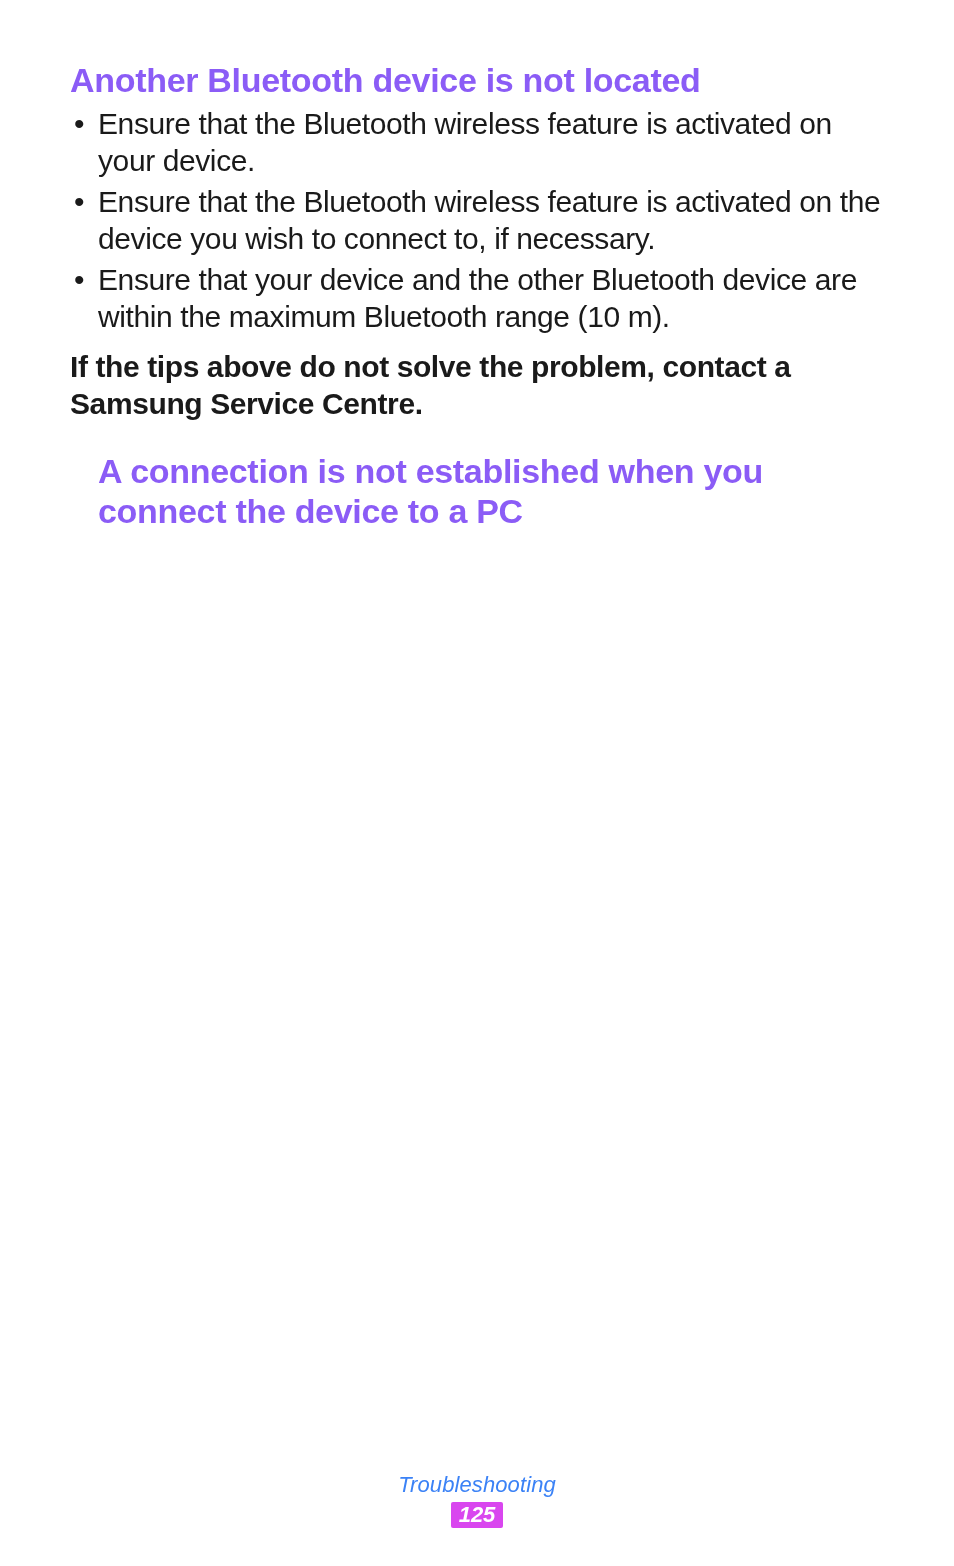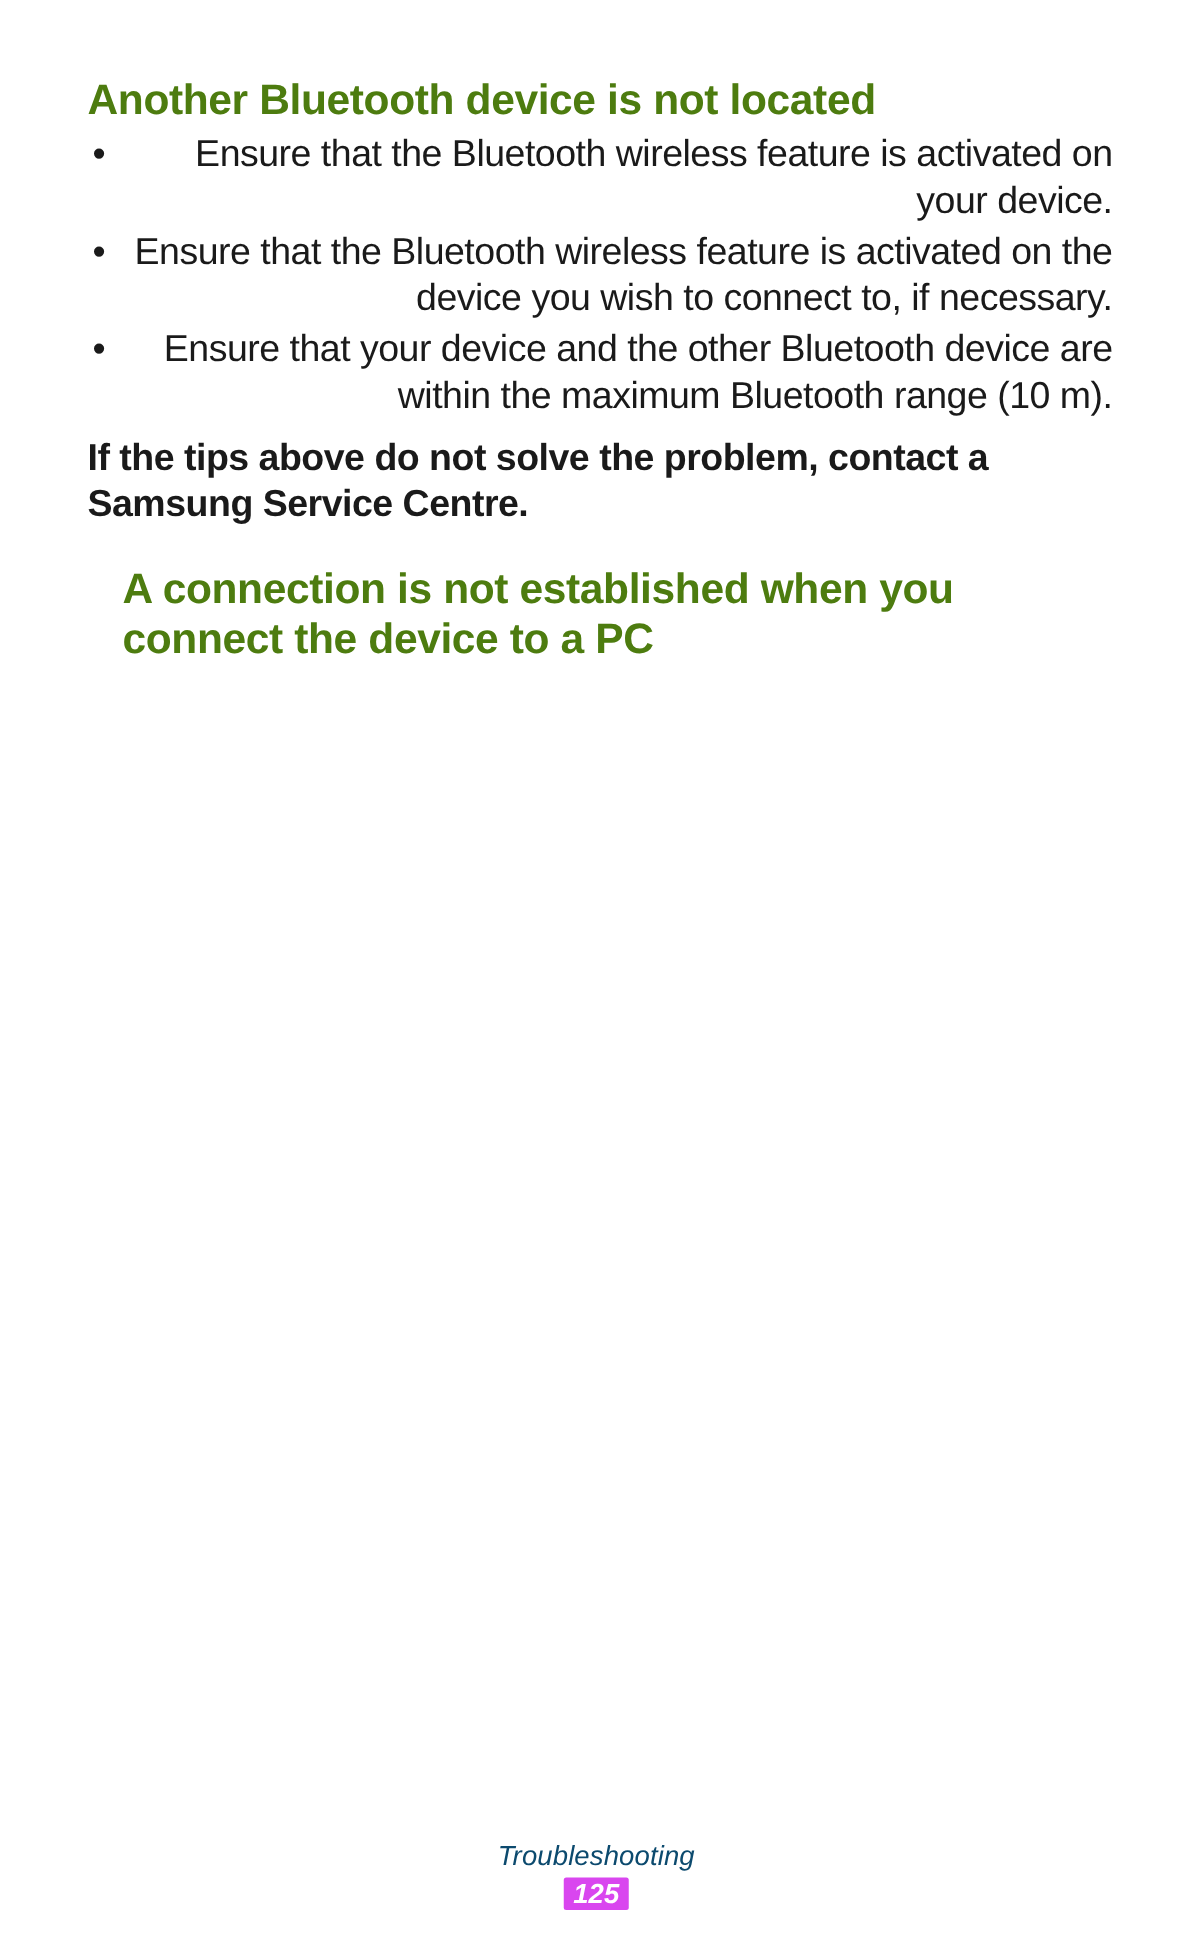--- a/index.html
+++ b/index.html
@@ -13,36 +13,35 @@
     position: relative;
   }
   .page {
     box-sizing: border-box;
     padding: 60px 64px 0 70px;
     width: 100%;
     height: 100%;
     position: relative;
   }
   .heading {
-    color: #4d7c0f;
+    color: #8b5cf6;
     font-weight: 700;
     font-size: 34px;
     line-height: 1.18;
     margin: 0 0 6px 0;
     letter-spacing: -0.3px;
   }
   .heading.second {
     margin-top: 28px;
     margin-left: 28px;
   }
   ul.bullets {
     list-style: none;
     margin: 0 0 14px 0;
     padding: 0;
-    text-align: right;
   }
   ul.bullets li {
     position: relative;
     padding-left: 28px;
     font-size: 30px;
     line-height: 1.23;
     letter-spacing: -0.4px;
     margin: 0 0 4px 0;
   }
   ul.bullets li::before {
@@ -63,21 +62,21 @@
   .footer {
     position: absolute;
     left: 0;
     right: 0;
     bottom: 38px;
     text-align: center;
   }
   .footer-label {
     font-style: italic;
     font-size: 22px;
-    color: #0c4a6e;
+    color: #3b82f6;
     letter-spacing: 0.1px;
   }
   .page-num-box {
     margin: 4px auto 0 auto;
     display: inline-block;
     background: #d946ef;
     color: #ffffff;
     font-style: italic;
     font-weight: 700;
     font-size: 22px;

